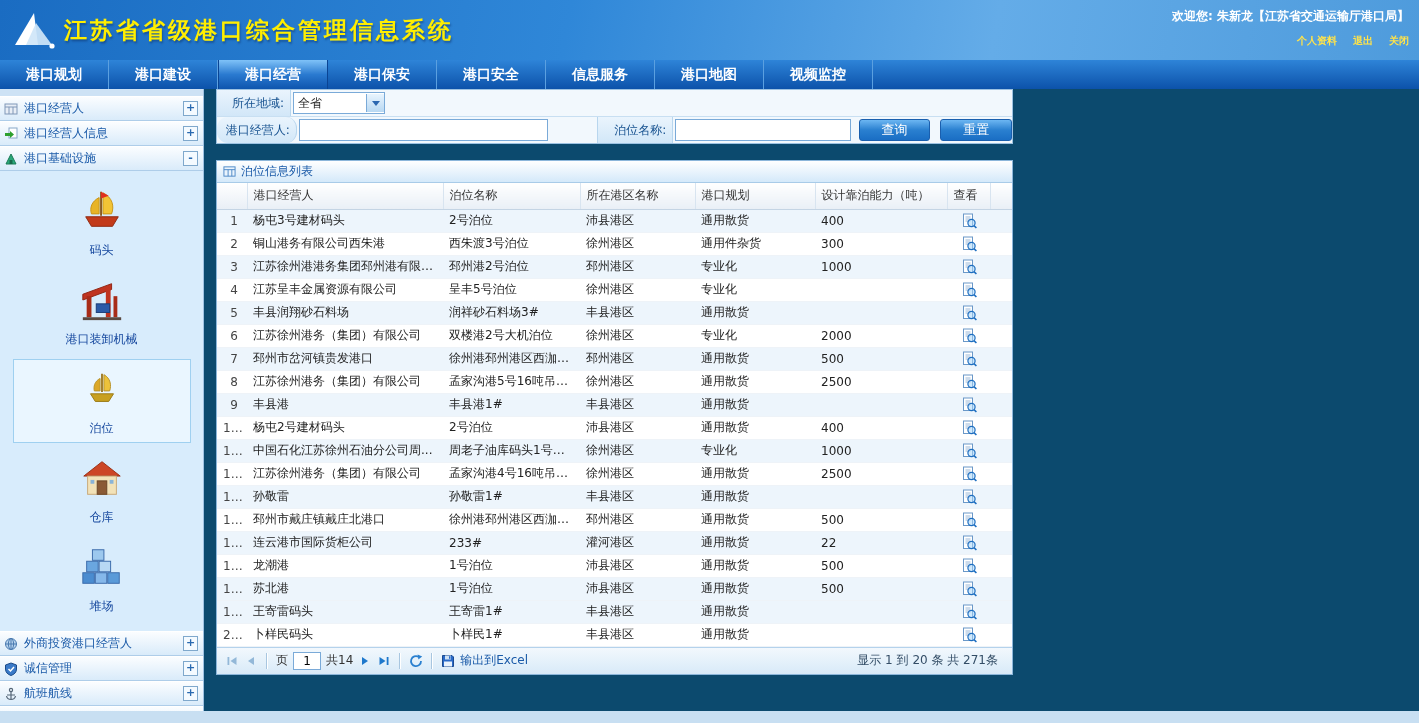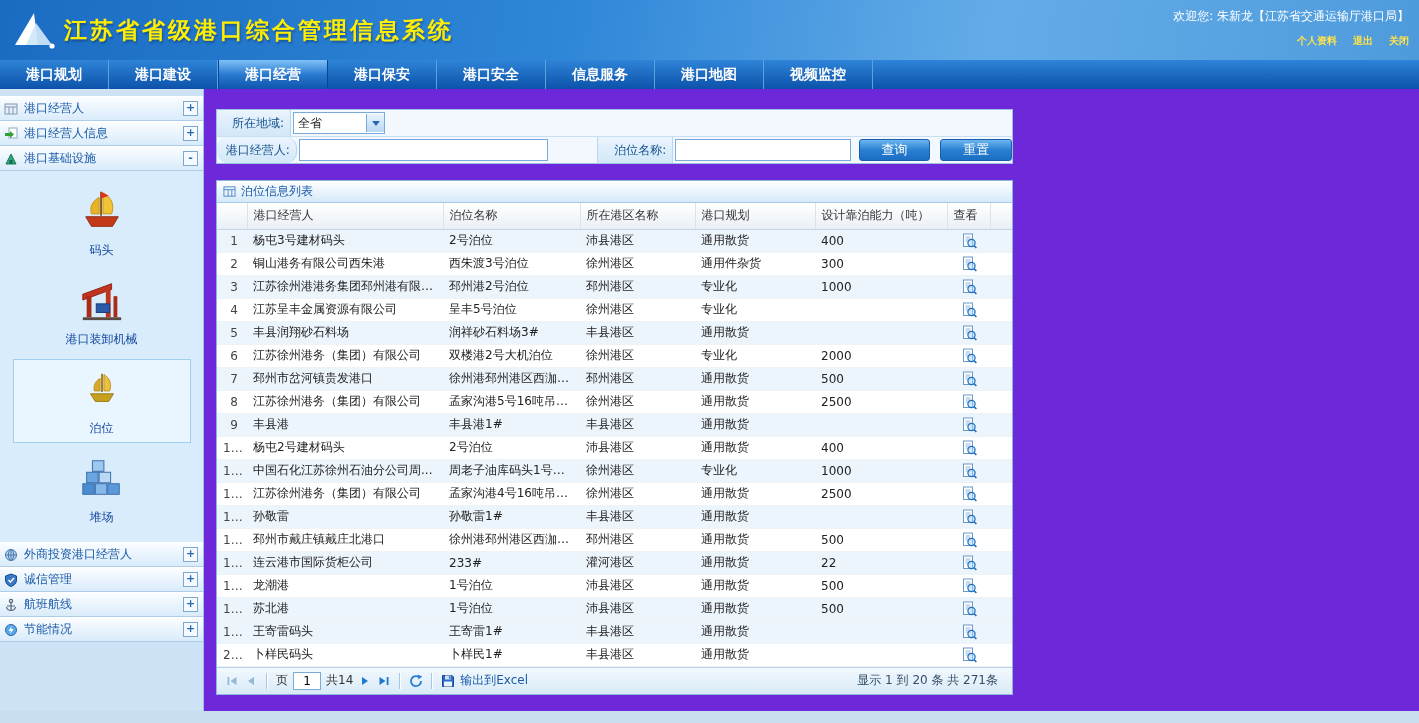--- a/index.html
+++ b/index.html
@@ -4,21 +4,21 @@
 <style>
   html,body{margin:0;padding:0;}
   body{width:1419px;height:723px;overflow:hidden;background:#c8dff2;font-family:"DejaVu Sans","Liberation Sans",sans-serif;}
   .page{width:1419px;height:723px;display:flex;flex-direction:column;}
 
   
   .header{height:60px;flex:0 0 60px;background:linear-gradient(100deg,#1a6cc2 0%,#2f87d8 40%,#64ace8 70%,#4e9bdc 100%);display:flex;align-items:center;position:relative;}
   .logo{width:46px;height:44px;margin:2px 8px 0 10px;}
   .title{font-size:23px;font-weight:bold;color:#ffee00;letter-spacing:3px;text-shadow:1px 2px 2px rgba(10,40,90,.45);margin:0;}
   .header-right{position:absolute;right:10px;top:8px;text-align:right;}
-  .welcome{color:#ffffff;font-size:12px;font-weight:normal;margin-bottom:9px;}
+  .welcome{color:#ffffff;font-size:12px;font-weight:bold;margin-bottom:9px;}
   .hlinks{display:flex;justify-content:flex-end;gap:16px;}
   .hlink{color:#ffe34a;font-size:10px;font-weight:bold;cursor:pointer;text-decoration:none;}
 
   
   .nav{height:29px;flex:0 0 29px;background:linear-gradient(#2e84d8,#0c52aa);display:flex;}
   .nav-tab{width:108px;line-height:29px;text-align:center;color:#fff;font-size:14px;font-weight:bold;border-right:1px solid #5ba0e0;cursor:pointer;}
   .nav-tab.active{background:linear-gradient(#7fc2f8,#2a7ad0 50%,#0e55ae);border-left:1px solid #0a4494;border-right:1px solid #0a4494;}
 
   
   .content{flex:0 0 622px;height:622px;display:flex;overflow:hidden;}
@@ -28,21 +28,21 @@
   .sb-ico svg{width:14px;height:14px;display:block;}
   .sb-label{flex:1;font-size:12px;color:#1a5aa8;white-space:nowrap;}
   .sb-toggle{width:13px;height:13px;line-height:11px;text-align:center;background:#f4faff;border:1px solid #7fa8cc;color:#2a6ab0;font-size:11px;font-weight:bold;flex:0 0 13px;}
   .facility{background:#d8ecfc;padding:10px 0 10px;display:flex;flex-direction:column;gap:5px;align-items:center;}
   .fac-item{width:176px;padding:6px 0 5px;text-align:center;cursor:pointer;border:1px solid transparent;}
   .fac-item.selected{background:#eaf6ff;border:1px solid #9fd0f0;}
   .fac-ico svg{width:48px;height:46px;display:inline-block;}
   .fac-label{font-size:12px;color:#16489e;margin-top:4px;}
 
   
-  .main{flex:1;background:#6d28d9;padding:20px 0 0 12px;overflow:hidden;}
+  .main{flex:1;background:#0c4a6e;padding:0 0 0 12px;overflow:hidden;}
   .filter-box{width:795px;border:1px solid #9cc2e2;background:#f2f8fd;}
   .filter-row{display:flex;align-items:center;height:26px;border-bottom:1px solid #c8dff2;}
   .filter-row:last-child{border-bottom:none;}
   .f-label{height:26px;display:flex;align-items:center;justify-content:flex-end;padding:0 6px;background:linear-gradient(#eaf4fd,#d2e7f8);border-right:1px solid #b8d6ee;font-size:12px;color:#16518f;box-sizing:border-box;}
   .w-region{width:74px;}
   .w-op{width:80px;border-radius:11px;}
   .w-berth{width:76px;border-left:1px solid #b8d6ee;}
   .f-gap{width:50px;}
   .f-input{height:20px;border:1px solid #7aaad8;font-size:12px;font-family:inherit;padding:0 4px;margin-left:2px;}
   .in-op{width:240px;}
@@ -183,20 +183,30 @@
             <div class="fac-label">港口装卸机械</div>
           </div>
           <div class="fac-item selected">
             <div class="fac-ico"><svg viewBox="0 0 48 48">
                 <path d="M24 8 L24 27" stroke="#a07c28" stroke-width="2"></path>
                 <path d="M26 9 C33 13 34 20 32 26 L26 26 Z" fill="#ecc23a" stroke="#b8922a"></path>
                 <path d="M22 13 C16 16 15 22 16 26 L22 26 Z" fill="#dca828" stroke="#b8922a"></path>
                 <path d="M12 29 L36 29 L31 37 L17 37 Z" fill="#c8a020" stroke="#9a7a16"></path>
               </svg></div>
             <div class="fac-label">泊位</div>
+          </div>
+          <div class="fac-item">
+            <div class="fac-ico"><svg viewBox="0 0 48 48">
+                <path d="M5 22 L24 7 L43 22 Z" fill="#cc4626" stroke="#9a2f14"></path>
+                <rect x="9" y="22" width="30" height="19" fill="#f2e2b8" stroke="#c8a878"></rect>
+                <rect x="19" y="27" width="10" height="14" fill="#8a5a35" stroke="#6a4425"></rect>
+                <rect x="12" y="26" width="4" height="4" fill="#8ab4d8"></rect>
+                <rect x="32" y="26" width="4" height="4" fill="#8ab4d8"></rect>
+              </svg></div>
+            <div class="fac-label">仓库</div>
           </div>
           <div class="fac-item">
             <div class="fac-ico"><svg viewBox="0 0 48 48">
                 <g stroke="#3a6aaa">
                   <rect x="14" y="6" width="12" height="11" fill="#9cc8ee"></rect>
                   <rect x="8" y="18" width="12" height="11" fill="#6aa6e0"></rect>
                   <rect x="21" y="18" width="12" height="11" fill="#b8d8f4"></rect>
                   <rect x="4" y="30" width="12" height="11" fill="#4a8cd0"></rect>
                   <rect x="17" y="30" width="12" height="11" fill="#86b8ea"></rect>
                   <rect x="30" y="30" width="12" height="11" fill="#5a9ad8"></rect>

